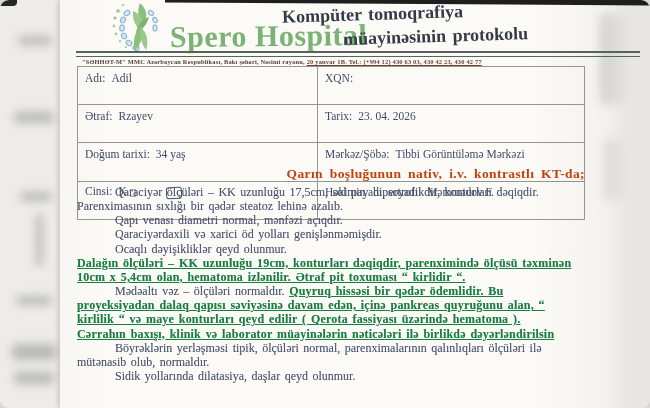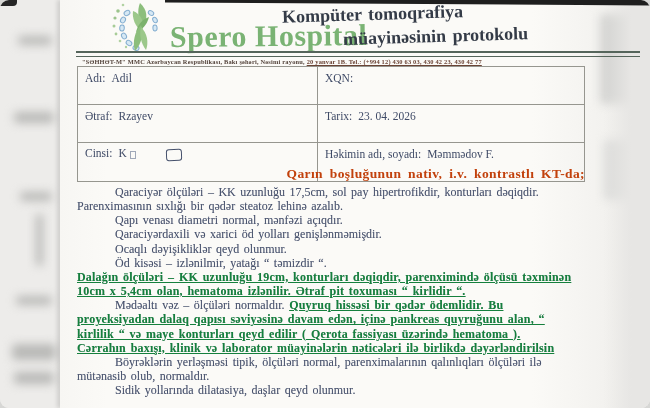--- a/index.html
+++ b/index.html
@@ -143,37 +143,44 @@
       <tr>
         <td class="lc">
           <span>Ətraf:</span><span class="val">Rzayev</span>
         </td>
         <td>
           <span>Tarix:</span><span class="val">23. 04. 2026</span>
         </td>
       </tr>
       <tr>
         <td class="lc">
+          <span>Doğum tarixi:</span><span class="val">34 yaş</span>
+        </td>
+        <td>
+          <span>Mərkəz/Şöbə:</span><span class="val">Tibbi Görüntüləmə Mərkəzi</span>
+        </td>
+      </tr>
+      <tr>
+        <td class="lc">
           <span>Cinsi:</span><span class="val gv">K</span><span class="minimark"></span><span class="chk"></span>
         </td>
         <td>
           <span>Həkimin adı, soyadı:</span><span class="val">Məmmədov  F.</span>
         </td>
       </tr>
     </tbody>
   </table>
 
   <div class="report-title">Qarın boşluğunun nativ, i.v. kontrastlı  KT-da;</div>
 
   <div class="body">
     <p class="para indent">Qaraciyər ölçüləri – KK uzunluğu 17,5cm, sol pay hipertrofikdir, konturları dəqiqdir. Parenximasının sıxlığı bir qədər steatoz lehinə azalıb.</p>
     <p class="para indent">Qapı venası diametri normal, mənfəzi açıqdır.</p>
     <p class="para indent">Qaraciyərdaxili və xarici öd yolları genişlənməmişdir.</p>
     <p class="para indent">Ocaqlı dəyişikliklər qeyd olunmur.</p>
-    <p class="para indent">Öd kisəsi –  izlənilmir, yatağı  “ təmizdir “.</p>
     <p class="para bu">Dalağın ölçüləri – KK uzunluğu 19cm, konturları dəqiqdir, parenximində ölçüsü təxminən 10cm x 5,4cm olan, hematoma izlənilir. Ətraf pit toxuması “ kirlidir “.</p>
     <p class="para indent"><span>Mədəaltı vəz – ölçüləri normaldır.</span> <span class="bu">Quyruq hissəsi bir qədər ödemlidir.  Bu proyeksiyadan dalaq qapısı səviyəsinə davam edən, içinə pankreas quyruğunu alan, “ kirlilik “ və maye konturları qeyd edilir ( Qerota fassiyası üzərində hematoma ).</span></p>
     <p class="para bu">Cərrahın baxışı, klinik və laborator müayinələrin nəticələri ilə birlikdə dəyərləndirilsin</p>
     <p class="para indent">Böyrəklərin yerləşməsi tipik, ölçüləri normal,  parenximalarının qalınlıqları ölçüləri ilə mütənasib olub, normaldır.</p>
     <p class="para indent">Sidik yollarında dilatasiya, daşlar qeyd olunmur.</p>
   </div>
 
   <div class="top-bar"></div>
   <div class="top-left-dark"></div>
 </div>

